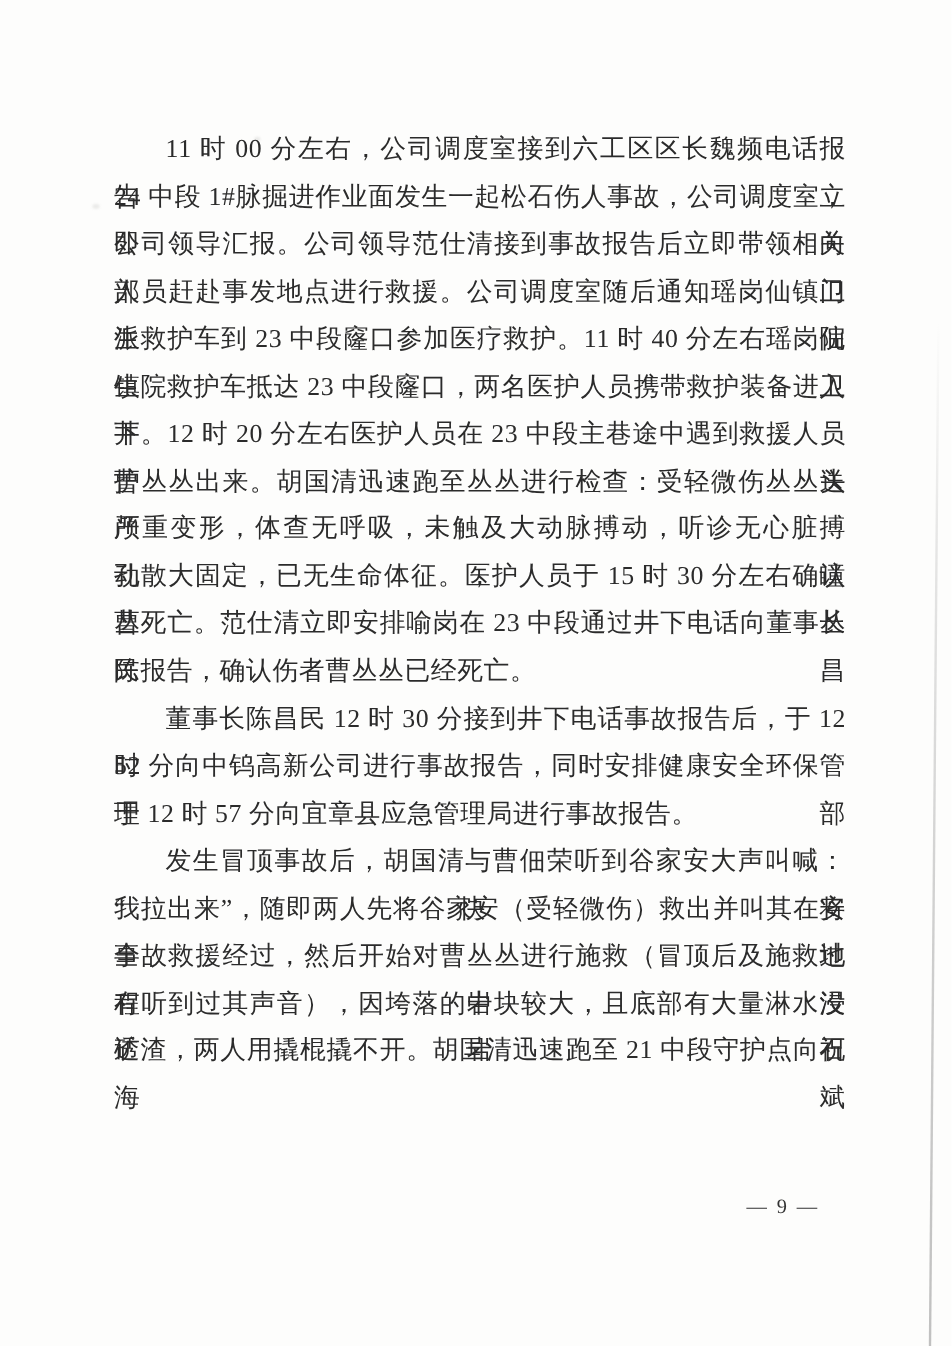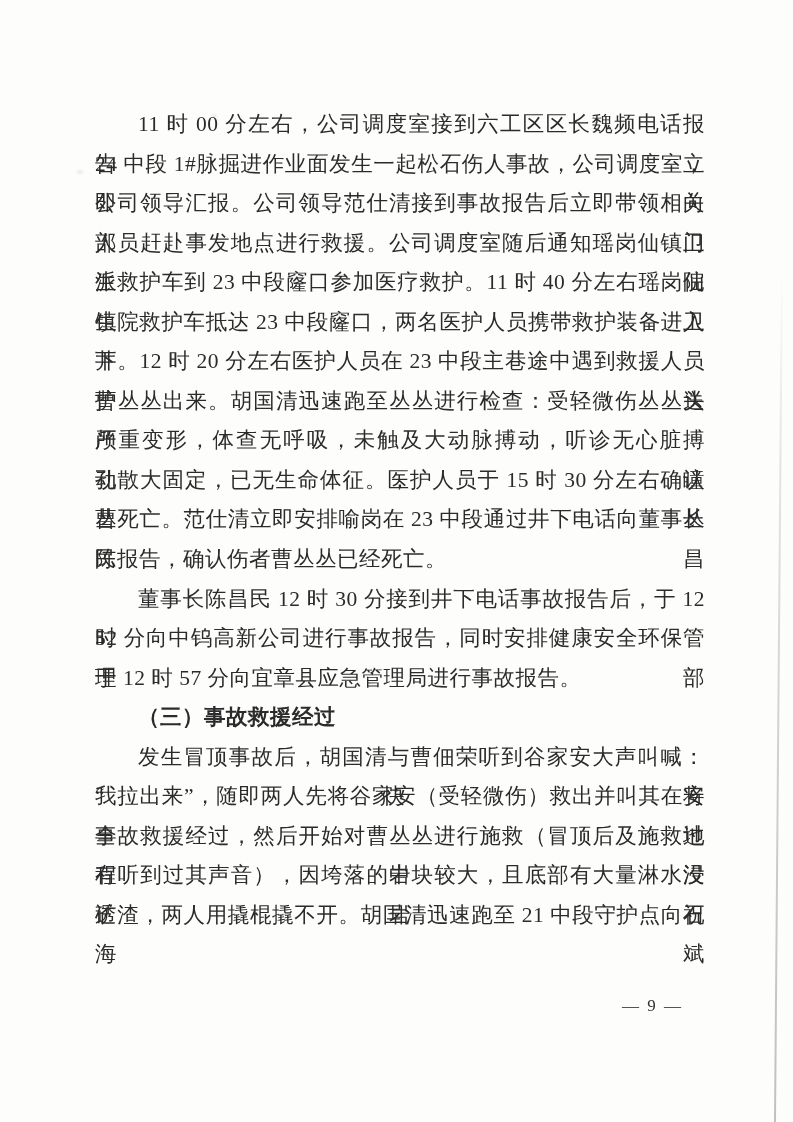--- a/index.html
+++ b/index.html
@@ -88,21 +88,20 @@
       <div class="line justify"><span>生院救护车抵达 23 中段窿口，两名医护人员携带救护装备进入井</span></div>
       <div class="line justify"><span>下。12 时 20 分左右医护人员在 23 中段主巷途中遇到救援人员护送</span></div>
       <div class="line justify"><span>曹</span><span class="pn">丛丛</span><span>出来。胡国清迅速跑至</span><span class="pn">丛丛</span><span>进行检查：受轻微伤</span><span class="pn">丛丛</span><span>头颅</span></div>
       <div class="line justify"><span>严重变形，体查无呼吸，未触及大动脉搏动，听诊无心脏搏动，瞳</span></div>
       <div class="line justify"><span>孔散大固定，已无生命体征。医护人员于 15 时 30 分左右确认曹</span><span class="pn">丛</span></div>
       <div class="line justify"><span class="pn">丛</span><span>死亡。范仕清立即安排喻岗在 23 中段通过井下电话向董事长陈昌</span></div>
       <div class="line"><span>民报告，确认伤者曹</span><span class="pn">丛丛</span><span>已经死亡。</span></div>
       <div class="line indent justify"><span>董事长陈昌民 12 时 30 分接到井下电话事故报告后，于 12 时</span></div>
       <div class="line justify"><span>52 分向中钨高新公司进行事故报告，同时安排健康安全环保管理部</span></div>
       <div class="line"><span>于 12 时 57 分向宜章县应急管理局进行事故报告。</span></div>
-      <div class="line indent bold"><span>（三）事故救援经过</span></div>
       <div class="line indent justify"><span>发生冒顶事故后，胡国清与曹佃荣听到谷家安大声叫喊：“快将</span></div>
       <div class="line justify"><span>我拉出来”，随即两人先将谷家安（受轻微伤）救出并叫其在安全地</span></div>
       <div class="line justify"><span>事故救援经过，然后开始对曹</span><span class="pn">丛丛</span><span>进行施救（冒顶后及施救过程中没</span></div>
       <div class="line justify"><span>有听到过其声音），因垮落的岩块较大，且底部有大量淋水浸透岩石</span></div>
       <div class="line justify"><span>矿渣，两人用撬棍撬不开。胡国清迅速跑至 21 中段守护点向祝海斌</span></div>
     </div>
   <div class="page-number">— 9 —</div>
   <div class="edge-shadow"></div>
 </div>
 

